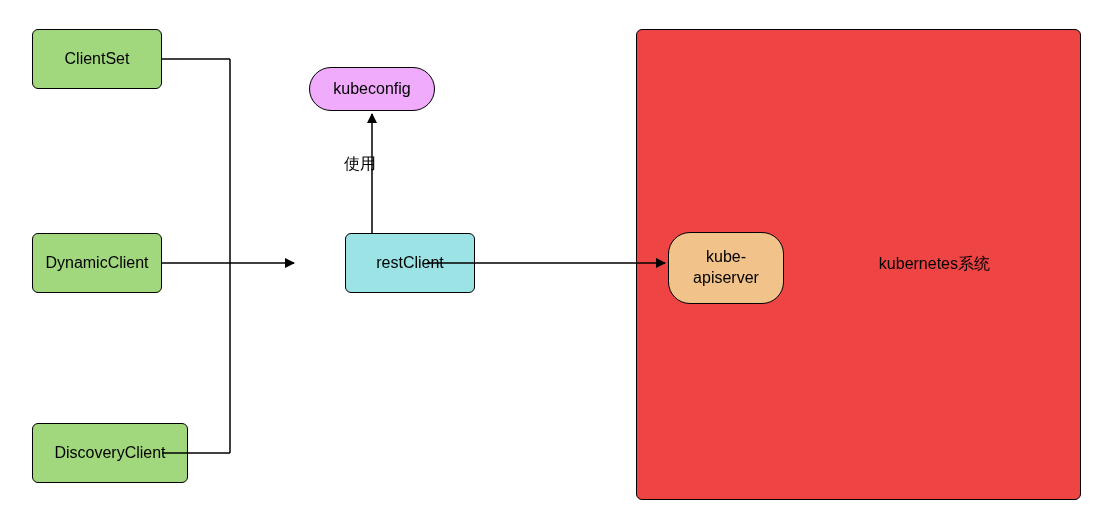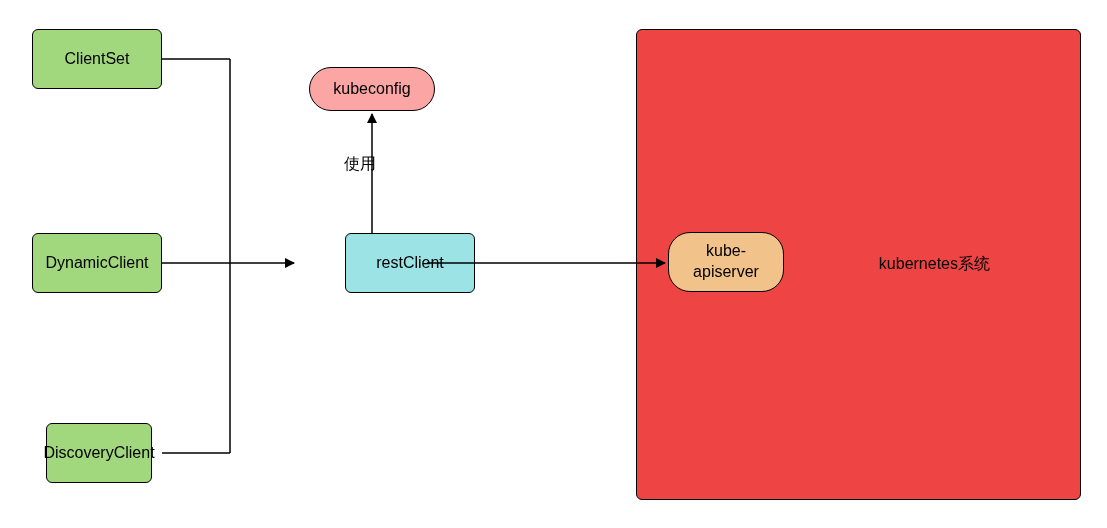--- a/index.html
+++ b/index.html
@@ -19,21 +19,21 @@
     box-sizing: border-box;
     display: flex;
     align-items: center;
     justify-content: center;
     text-align: center;
     line-height: 1.3;
     padding: 4px 8px;
   }
   .green  { background: #a1d87e; border: 1.5px solid #000; border-radius: 6px; }
   .cyan   { background: #9be3e4; border: 1.5px solid #000; border-radius: 6px; }
-  .blue   { background: #fca5a5; border: 1.5px solid #000; border-radius: 22px; }
+  .blue   { background: #f0abfc; border: 1.5px solid #000; border-radius: 22px; }
   .orange { background: #f2c28b; border: 1.5px solid #000; border-radius: 22px; }
   .pink   { background: #ef4444; border: 1.5px solid #000; border-radius: 6px; }
   .label  {
     position: absolute;
     text-align: center;
     white-space: nowrap;
   }
   svg.edges {
     position: absolute;
     left: 0; top: 0;
@@ -41,33 +41,33 @@
     pointer-events: none;
   }
 </style>
 </head>
 <body>
 
 <div class="node pink" style="left:636px; top:29px; width:445px; height:471px; justify-content:flex-end; align-items:center; padding-right:90px;">
   <span>kubernetes系统</span>
 </div>
 
-<div class="node orange" style="left:668px; top:232px; width:116px; height:60px;">
+<div class="node orange" style="left:668px; top:232px; width:116px; height:72px;">
   <span>kube-apiserver</span>
 </div>
 
 <div class="node green" style="left:32px; top:29px; width:130px; height:60px;">
   <span>ClientSet</span>
 </div>
 
 <div class="node green" style="left:32px; top:233px; width:130px; height:60px;">
   <span>DynamicClient</span>
 </div>
 
-<div class="node green" style="left:32px; top:423px; width:106px; height:60px;margin-left:14px;">
+<div class="node green" style="left:32px; top:423px; width:156px; height:60px;">
   <span>DiscoveryClient</span>
 </div>
 
 <div class="node cyan" style="left:297px; top:233px; width:130px; height:60px;margin-left:48px;">
   <span>restClient</span>
 </div>
 
 <div class="node blue" style="left:309px; top:67px; width:126px; height:44px;">
   <span>kubeconfig</span>
 </div>

